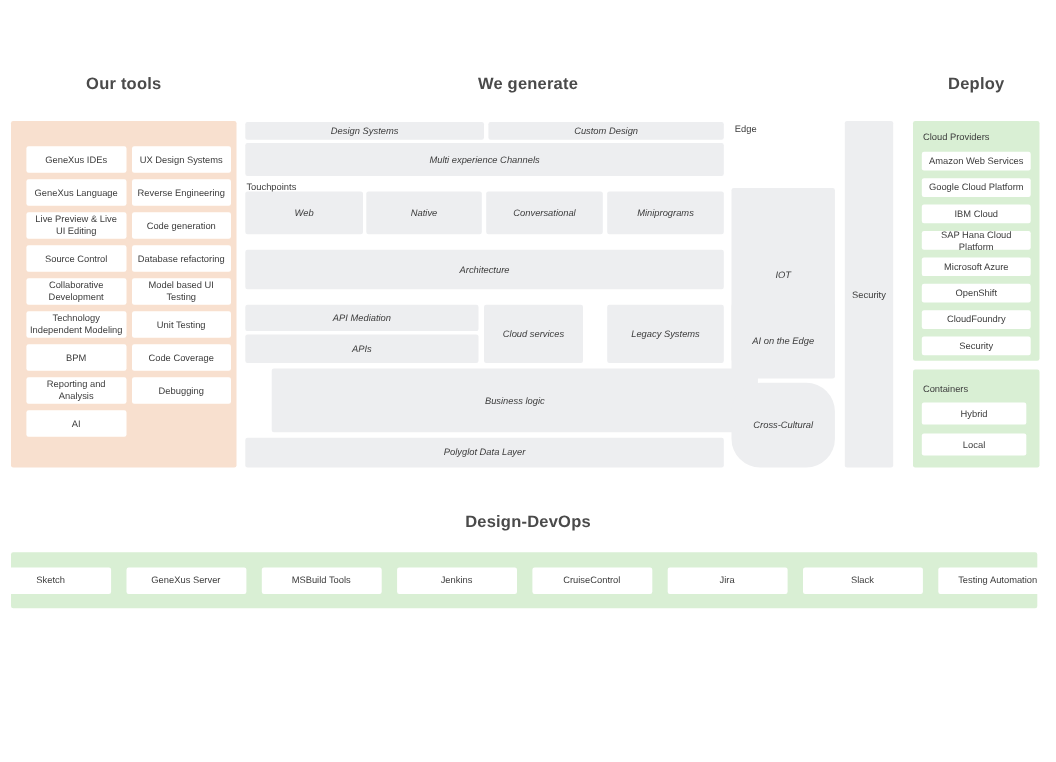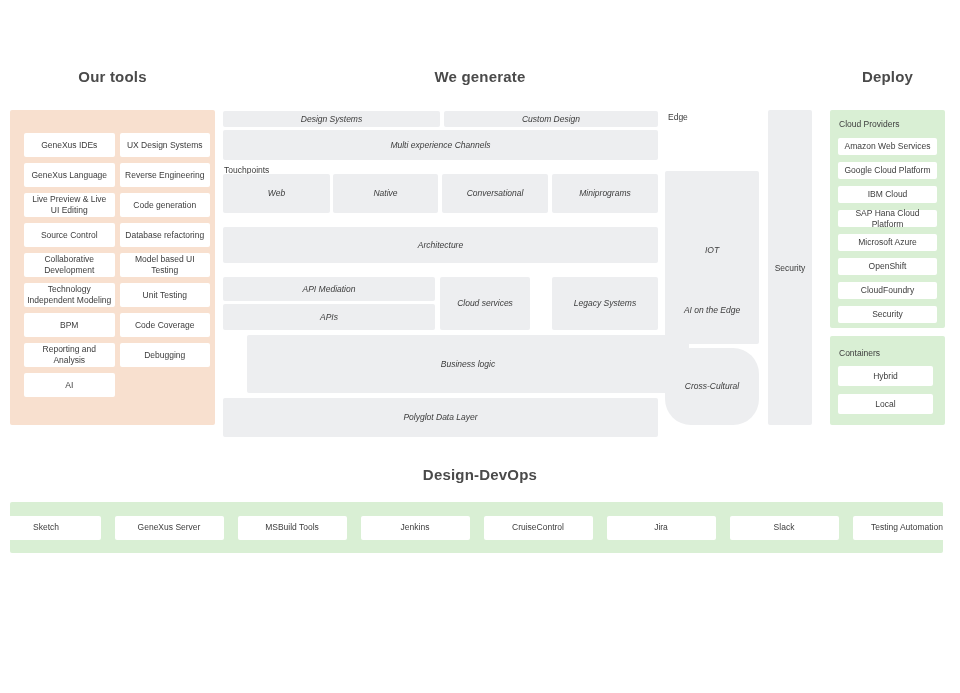--- a/index.html
+++ b/index.html
@@ -58,21 +58,21 @@
   .m-web{left:0;top:64px;width:107px;height:39px;}
   .m-native{left:110px;top:64px;width:105px;height:39px;}
   .m-conv{left:219px;top:64px;width:106px;height:39px;}
   .m-mini{left:329px;top:64px;width:106px;height:39px;}
   .m-arch{left:0;top:117px;width:435px;height:36px;}
   .m-apimed{left:0;top:167px;width:212px;height:24px;}
   .m-apis{left:0;top:194px;width:212px;height:26px;}
   .m-cloudsvc{left:217px;top:167px;width:90px;height:53px;}
   .m-legacy{left:329px;top:167px;width:106px;height:53px;}
   .m-bizlogic{left:0;top:225px;width:442px;height:58px;margin-left:24px;}
-  .m-polyglot{left:0;top:288px;width:435px;height:39px;}
+  .m-polyglot{left:0;top:288px;width:435px;height:27px;}
 
   
   .panel-edge{position:absolute;left:665px;top:110px;width:94px;height:315px;}
   .edge-label{position:absolute;left:3px;top:2px;}
   .edge-iot{left:0;top:20px;width:94px;height:158px;margin-top:41px;}
   .edge-ai{left:0;top:166px;width:94px;height:68px;}
   .edge-cross{left:0;top:238px;width:94px;height:77px;border-radius:26px;}
 
   
   .panel-security{

